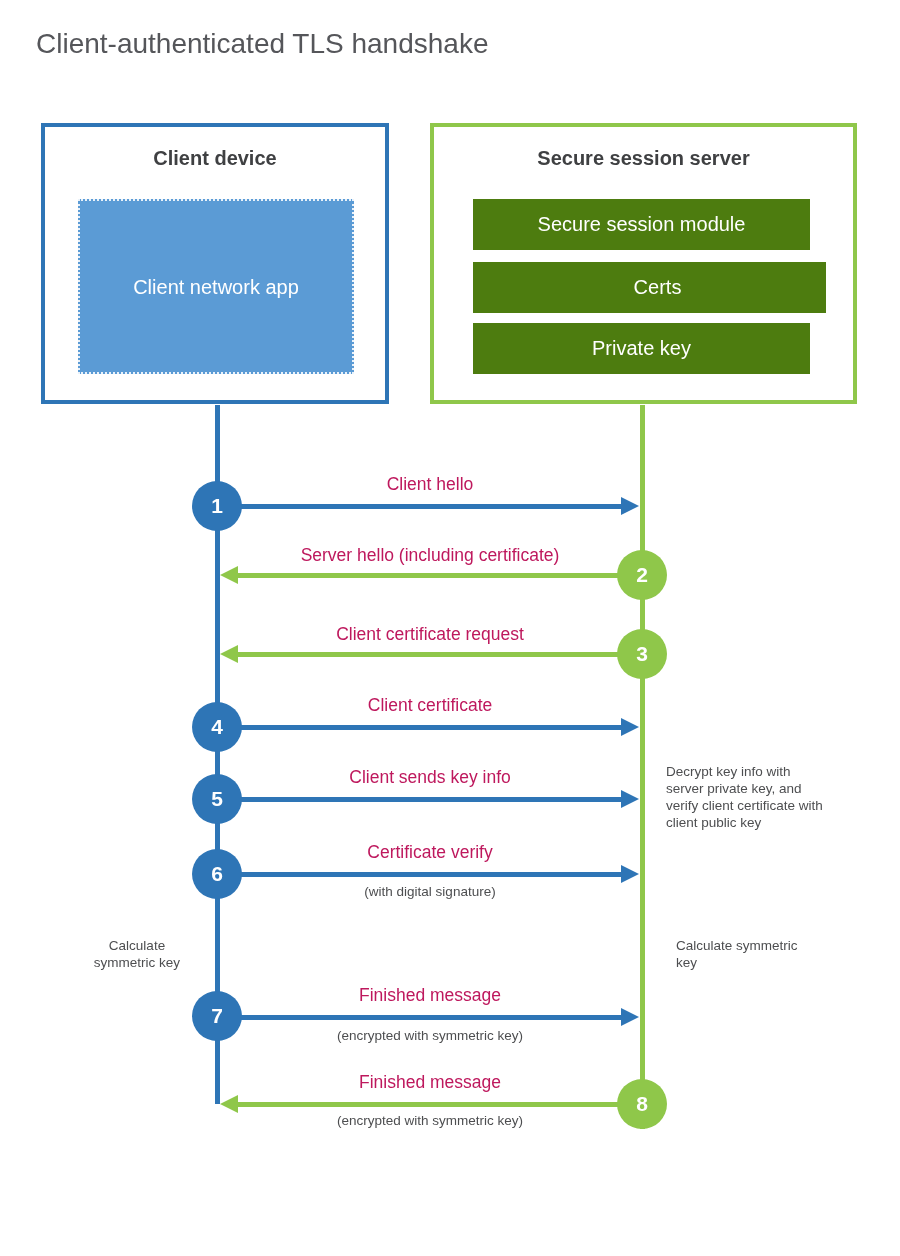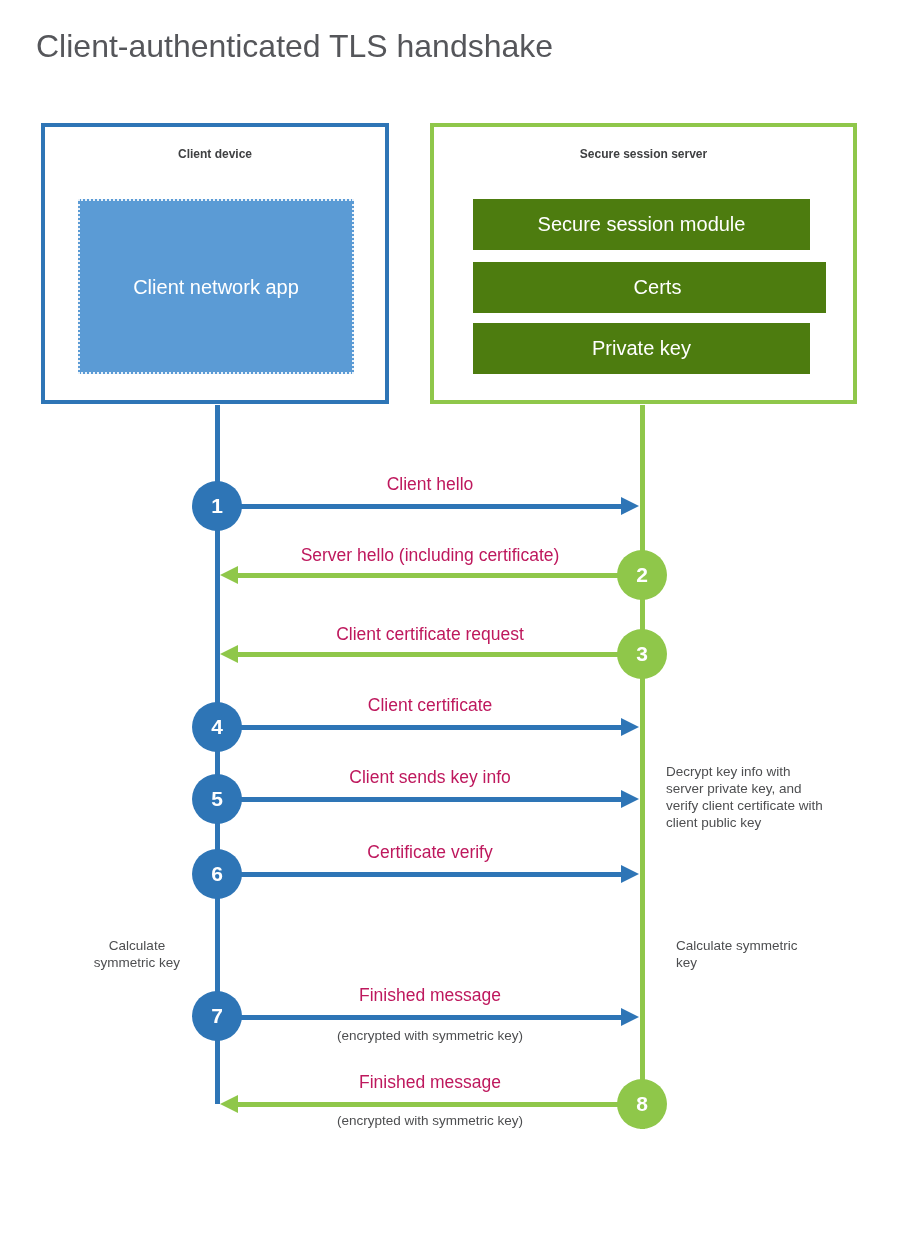--- a/index.html
+++ b/index.html
@@ -3,28 +3,28 @@
 <meta charset="utf-8">
 <style>
   html,body{margin:0;padding:0;background:#ffffff;}
   #canvas{
     position:relative;width:900px;height:1256px;background:#ffffff;overflow:hidden;
     font-family:"Liberation Sans","DejaVu Sans",sans-serif;
   }
   .abs{position:absolute;}
   #page-title{
     left:36px;top:28px;width:700px;
-    font-size:32px;font-weight:400;color:#55565a;letter-spacing:0px;
+    font-size:28px;font-weight:400;color:#55565a;letter-spacing:0px;
   }
   
   .actor-box{box-sizing:border-box;background:#ffffff;}
   #client-box{left:41px;top:123px;width:348px;height:281px;border:4px solid #2e75b6;}
   #server-box{left:430px;top:123px;width:427px;height:281px;border:4px solid #8fc74a;}
   .actor-title{
-    top:147px;text-align:center;font-size:12px;font-weight:700;color:#3f4042;
+    top:147px;text-align:center;font-size:20px;font-weight:700;color:#3f4042;
   }
   #client-title{left:41px;width:348px;}
   #server-title{left:430px;width:427px;}
   #client-app-box{
     left:78px;top:199px;width:276px;height:175px;background:#5b9bd5;
     border:2px dotted #eaf2fa;box-sizing:border-box;
     display:flex;align-items:center;justify-content:center;text-align:center;
     color:#ffffff;font-size:20px;line-height:28px;
   }
   .server-bar{
@@ -125,20 +125,21 @@
   <div class="abs msg-label" style="top:767px;">Client sends key info</div>
   <div class="abs arrow-line blue" style="left:219px;top:797px;width:404px;"></div>
   <div class="abs arrow-head right" style="left:621px;top:790px;"></div>
   <div class="abs step-badge blue" style="top:774px;">
     <span>5</span>
   </div>
 
   <div class="abs msg-label" style="top:842px;">Certificate verify</div>
   <div class="abs arrow-line blue" style="left:219px;top:872px;width:404px;"></div>
   <div class="abs arrow-head right" style="left:621px;top:865px;"></div>
+  <div class="abs msg-sub" style="top:884px;">(with digital signature)</div>
   <div class="abs step-badge blue" style="top:849px;">
     <span>6</span>
   </div>
 
   <div class="abs msg-label" style="top:985px;">Finished message</div>
   <div class="abs arrow-line blue" style="left:219px;top:1015px;width:404px;"></div>
   <div class="abs arrow-head right" style="left:621px;top:1008px;"></div>
   <div class="abs msg-sub" style="top:1028px;">(encrypted with symmetric key)</div>
   <div class="abs step-badge blue" style="top:991px;">
     <span>7</span>

